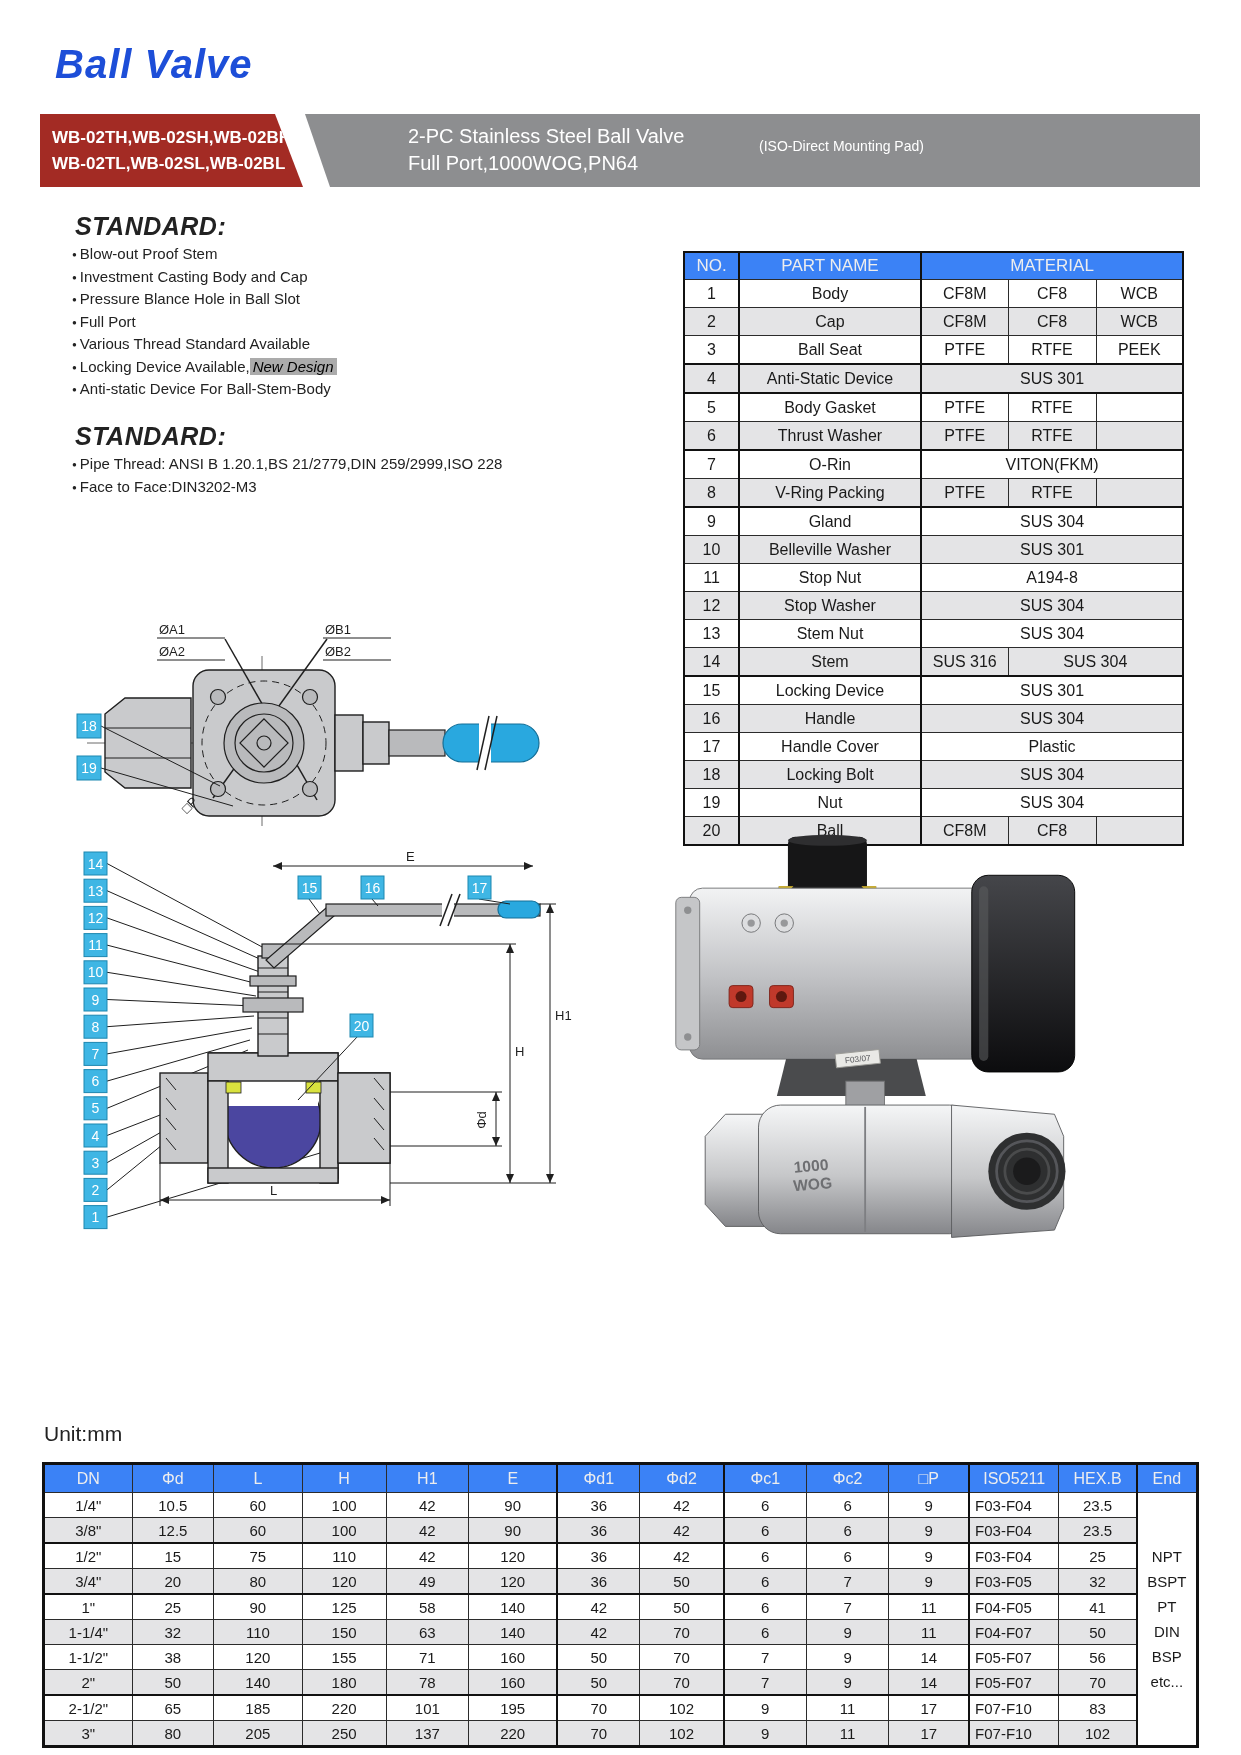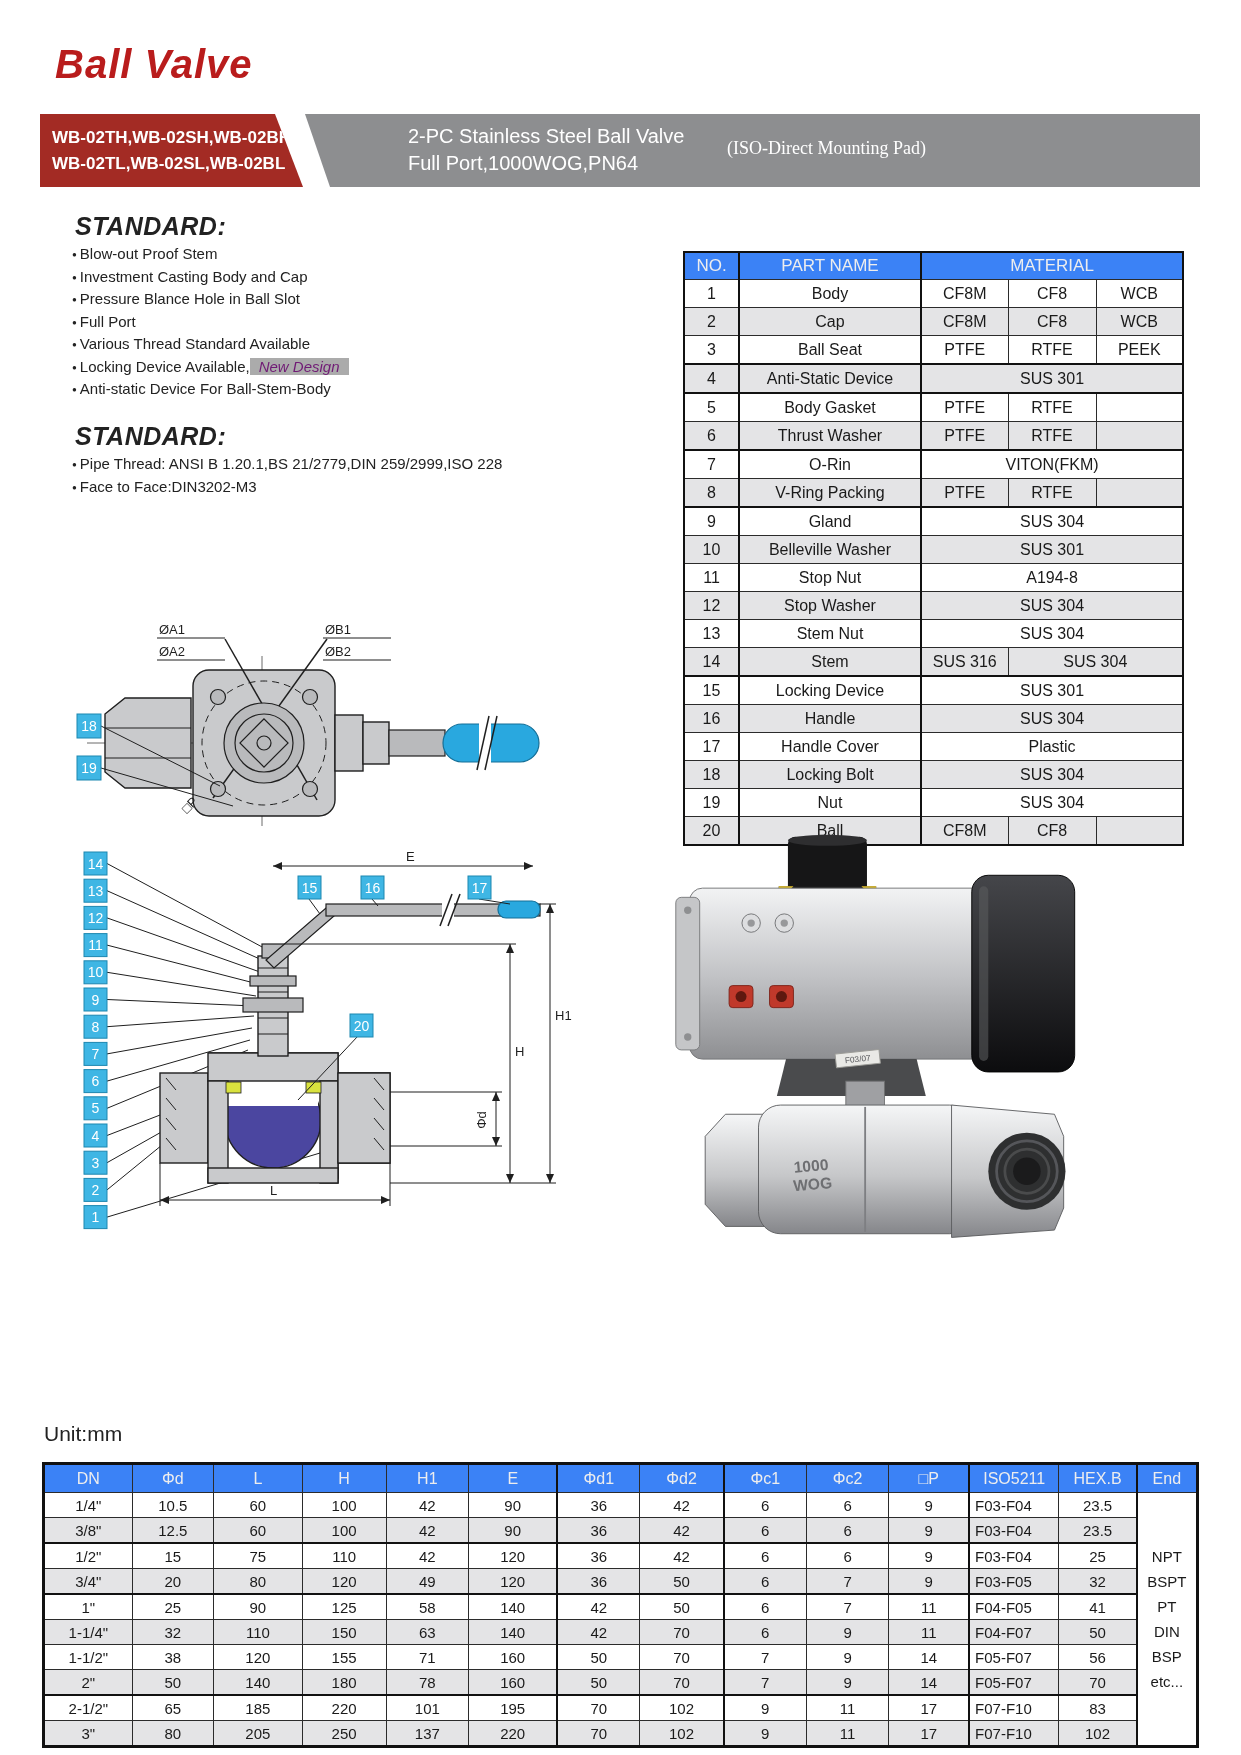--- a/index.html
+++ b/index.html
@@ -1,32 +1,32 @@
 <!DOCTYPE html>
 <html><head>
 <meta charset="utf-8">
 <style>
   html,body{margin:0;padding:0;background:#ffffff;}
   .page{position:relative;width:1241px;height:1755px;background:#fff;overflow:hidden;
         font-family:"Liberation Sans", sans-serif;color:#1a1a1a;}
   
-  .title{position:absolute;left:55px;top:42px;font-size:40px;font-style:italic;font-weight:700;letter-spacing:1px;color:#b91c1c;}
+  .title{position:absolute;left:55px;top:42px;font-size:40px;font-style:italic;font-weight:700;letter-spacing:1px;color:#1d4ed8;}
   
   .banner-red{position:absolute;left:40px;top:114px;width:263px;height:73px;background:#A32B24;
               clip-path:polygon(0 0, calc(100% - 28px) 0, 100% 100%, 0 100%);
               color:#fff;font-size:17px;font-weight:600;line-height:26px;padding:11px 0 0 12px;box-sizing:border-box;}
   .banner-gray{position:absolute;left:305px;top:114px;width:895px;height:73px;background:#8D8E90;
                clip-path:polygon(0 0, 100% 0, 100% 100%, 25px 100%);color:#fff;}
   .bg-main{position:absolute;left:103px;top:9px;font-size:20px;line-height:27px;}
-  .bg-note{position:absolute;left:422px;top:24px;font-size:18px;font-family:Liberation Serif, serif;}
+  .bg-note{position:absolute;left:454px;top:24px;font-size:14px;}
   
   .sec-head{position:absolute;font-size:25px;font-style:italic;font-weight:700;color:#222;letter-spacing:0.5px;}
   .blist{position:absolute;margin:0;padding:0;list-style:none;font-size:15px;line-height:19.5px;color:#222;}
   .blist li::before{content:"●";font-size:8px;position:relative;top:-2px;margin-right:3px;}
-  .hl{background:#ABABAB;color:#701a75;font-style:italic;padding:0 9px;}
+  .hl{background:#ABABAB;color:#000000;font-style:italic;padding:0 3px;}
   
   table{border-collapse:collapse;table-layout:fixed;}
   td,th{border:1px solid #2b2b2b;text-align:center;overflow:hidden;white-space:nowrap;padding:0;}
   .gridhead th{background:#3b82f6;color:#EDEDEE;font-weight:400;}
   tbody tr:nth-child(even) td{background:#E4E4E6;}
   
   .parts{position:absolute;left:683px;top:251px;width:499px;border:2.5px solid #111;font-size:16px;}
   .parts th{height:26px;font-size:17px;}
   .parts td{height:27px;}
   .parts .vthick{border-right:2px solid #111;}

